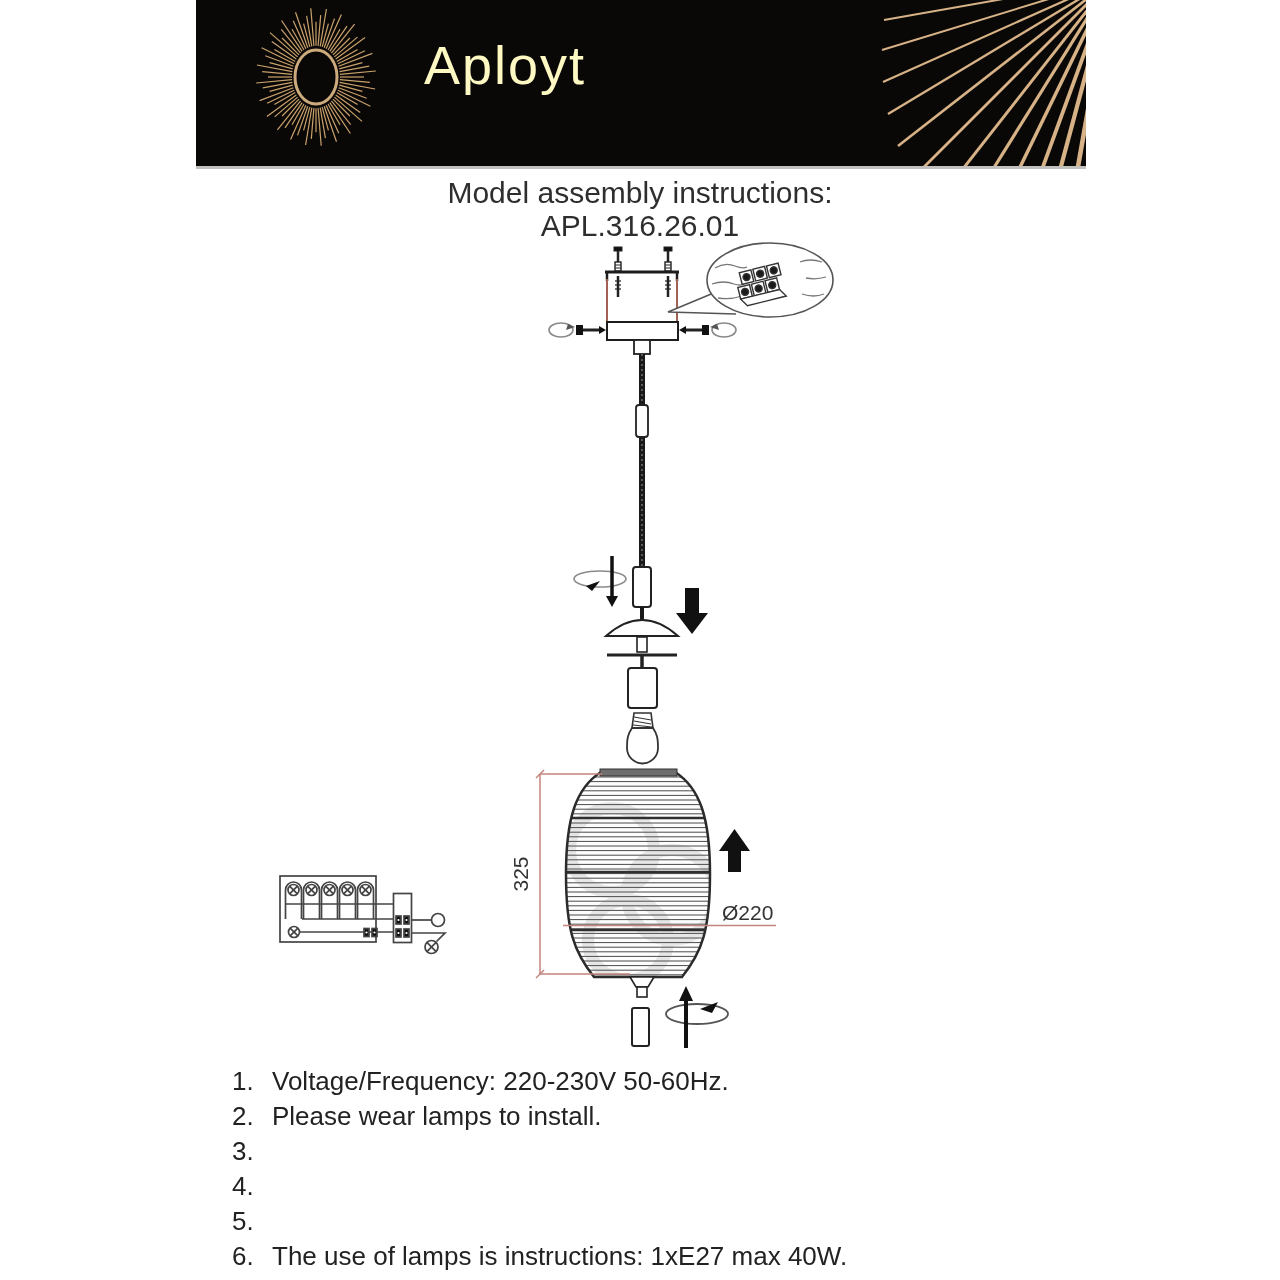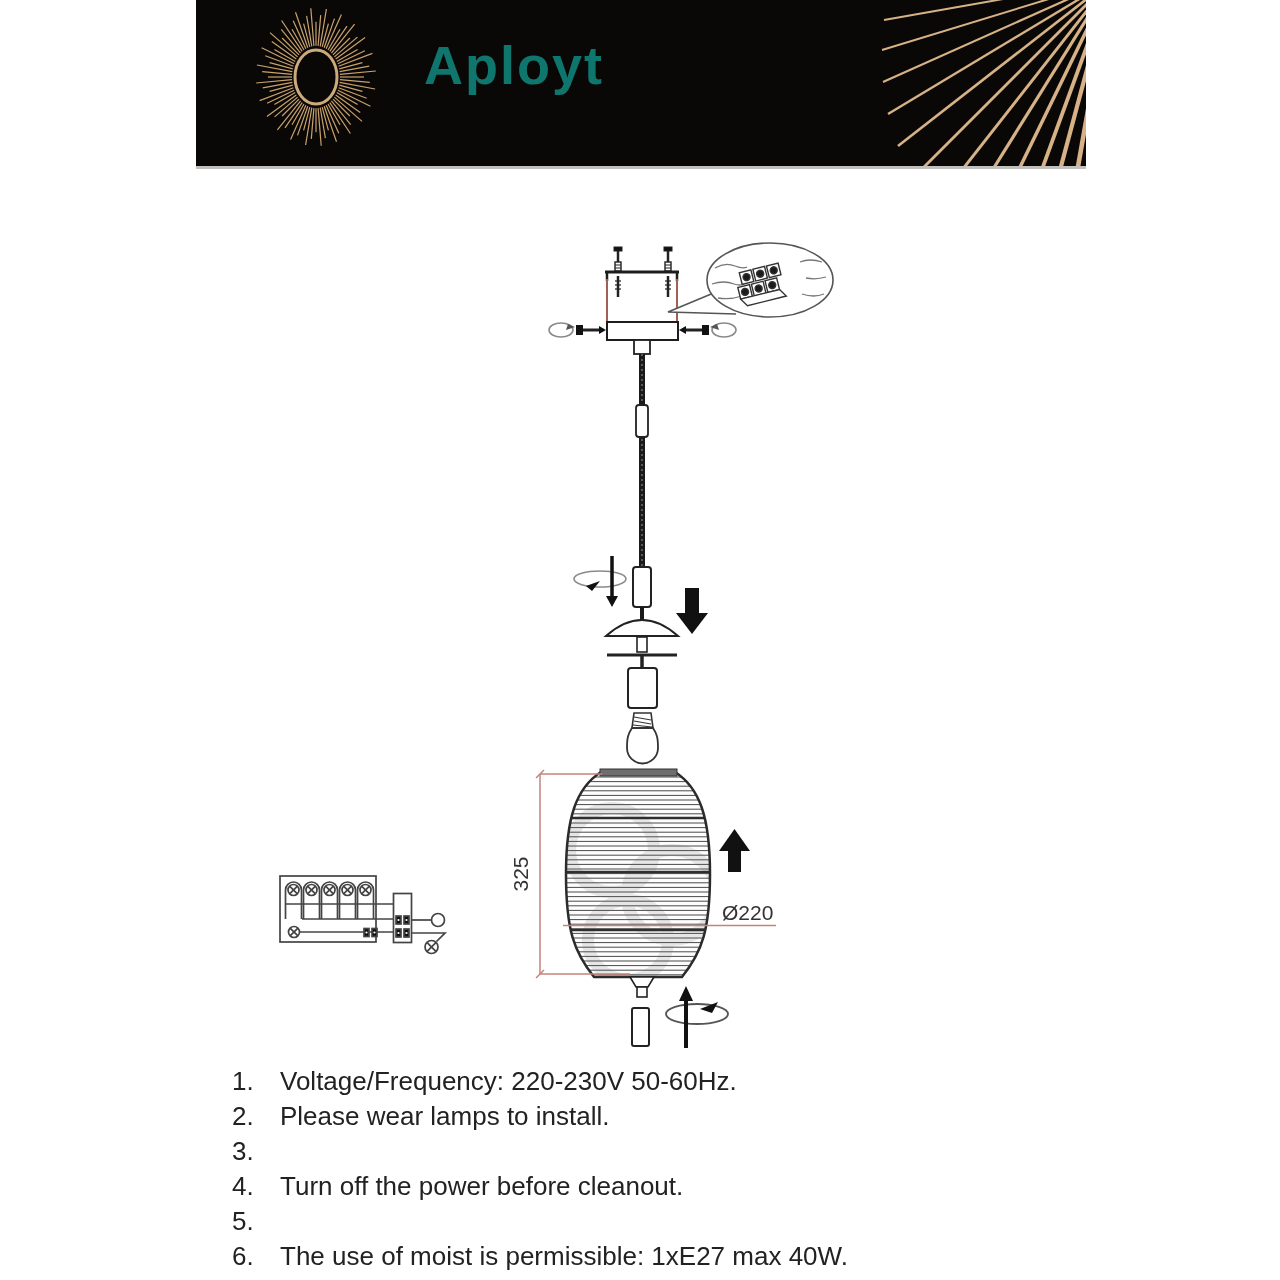--- a/index.html
+++ b/index.html
@@ -2,34 +2,34 @@
 <html><head>
 <meta charset="utf-8">
 <style>
   html,body{margin:0;padding:0;background:#fff;}
   .page{position:relative;width:1280px;height:1280px;background:#ffffff;overflow:hidden;
         font-family:"Liberation Sans",sans-serif;}
   
   .banner{position:absolute;left:196px;top:0;width:890px;height:166px;background:#0a0806;
           border-bottom:3px solid #c2c0bd;overflow:hidden;}
   .banner svg{position:absolute;left:0;top:0;}
-  .brand-text{position:absolute;left:228px;top:34px;font-size:54px;font-weight:700;
-              letter-spacing:2px;color:#0f766e;}
+  .brand-text{position:absolute;left:228px;top:34px;font-size:54px;font-weight:400;
+              letter-spacing:2px;color:#fef9c3;}
   
   .title-block{position:absolute;left:0;top:176px;width:1280px;text-align:center;color:#2e2e2e;}
   .title-heading{font-size:30px;line-height:33px;}
   .title-model{font-size:30px;line-height:33px;}
   
   .diagram{position:absolute;left:0;top:0;width:1280px;height:1280px;}
   .diagram svg{display:block;}
   
   .instructions{position:absolute;left:232px;top:1066px;width:1000px;color:#222;}
   .instr-row{display:flex;align-items:flex-start;height:35px;font-size:26px;}
   .instr-num{width:32px;flex:0 0 32px;}
-  .instr-text{margin-left:16px;white-space:nowrap;}
+  .instr-text{margin-left:8px;white-space:nowrap;}
 </style>
 </head>
 <body>
 
 <div class="page">
 
   <div class="banner">
     <svg width="890" height="166" viewBox="0 0 890 166">
 
       <g stroke="#d7b286">
@@ -123,20 +123,24 @@
             <line x1="23.6" y1="-5.4" x2="53.2" y2="-10.8"></line>
             <line x1="23.9" y1="-2.7" x2="59.8" y2="-6.0"></line>
           </g>
         <ellipse rx="21" ry="27" fill="none" stroke="#e2bd8a" stroke-width="3" opacity="0.9"></ellipse>
         <ellipse rx="19" ry="25" fill="#0a0806"></ellipse>
       </g>
     </svg>
     <div class="brand-text">Aployt</div>
   </div>
 
+  <div class="title-block">
+    <div class="title-heading">Model assembly instructions:</div>
+    <div class="title-model">APL.316.26.01</div>
+  </div>
 
   <div class="diagram">
   <svg width="1280" height="1280" viewBox="0 0 1280 1280">
     <defs>
       <clipPath id="shade-clip">
         <path d="M601 772 C576 788,566 818,566 874 C566 930,574 952,594 977 L682 977 C702 952,710 930,710 874 C710 818,700 788,675 772 Z"></path>
       </clipPath>
     </defs>
 
     <g stroke="#222" fill="#111">
@@ -420,24 +424,23 @@
     </div>
     <div class="instr-row">
       <span class="instr-num">2.</span>
       <span class="instr-text">Please wear lamps to install.</span>
     </div>
     <div class="instr-row">
       <span class="instr-num">3.</span>
     </div>
     <div class="instr-row">
       <span class="instr-num">4.</span>
-      <span class="instr-text">Turn off the power before cleanout.</span>
     </div>
     <div class="instr-row">
       <span class="instr-num">5.</span>
     </div>
     <div class="instr-row">
       <span class="instr-num">6.</span>
-      <span class="instr-text">The use of moist is permissible: 1xE27 max 40W.</span>
+      <span class="instr-text">The use of lamps is instructions: 1xE27 max 40W.</span>
     </div>
   </div>
 
 </div>
 
 </body></html>

